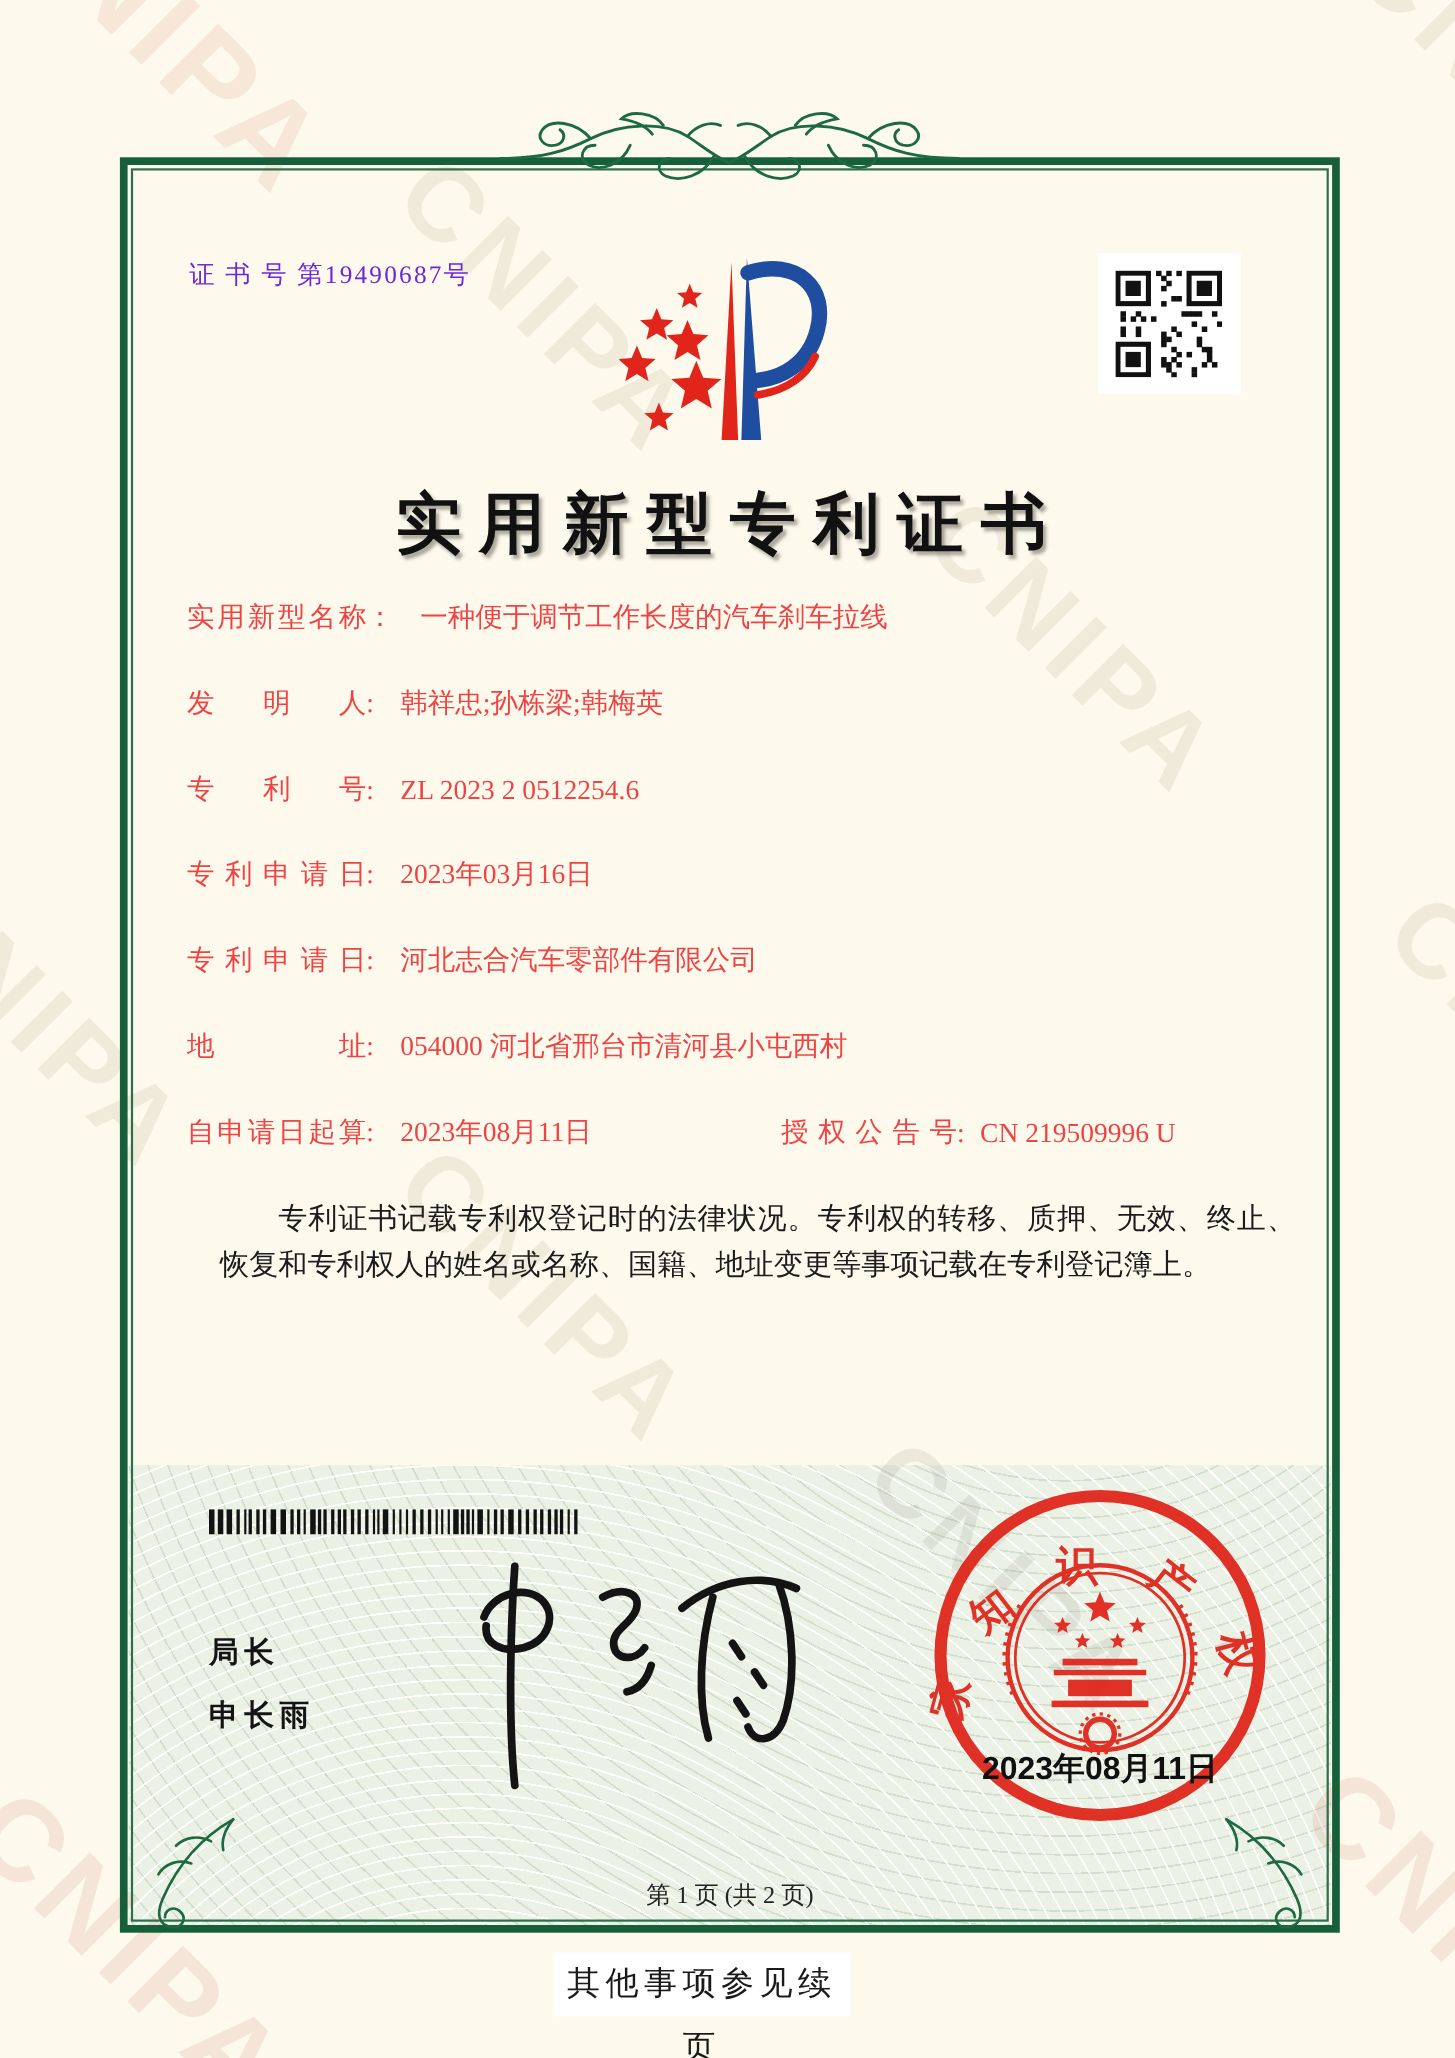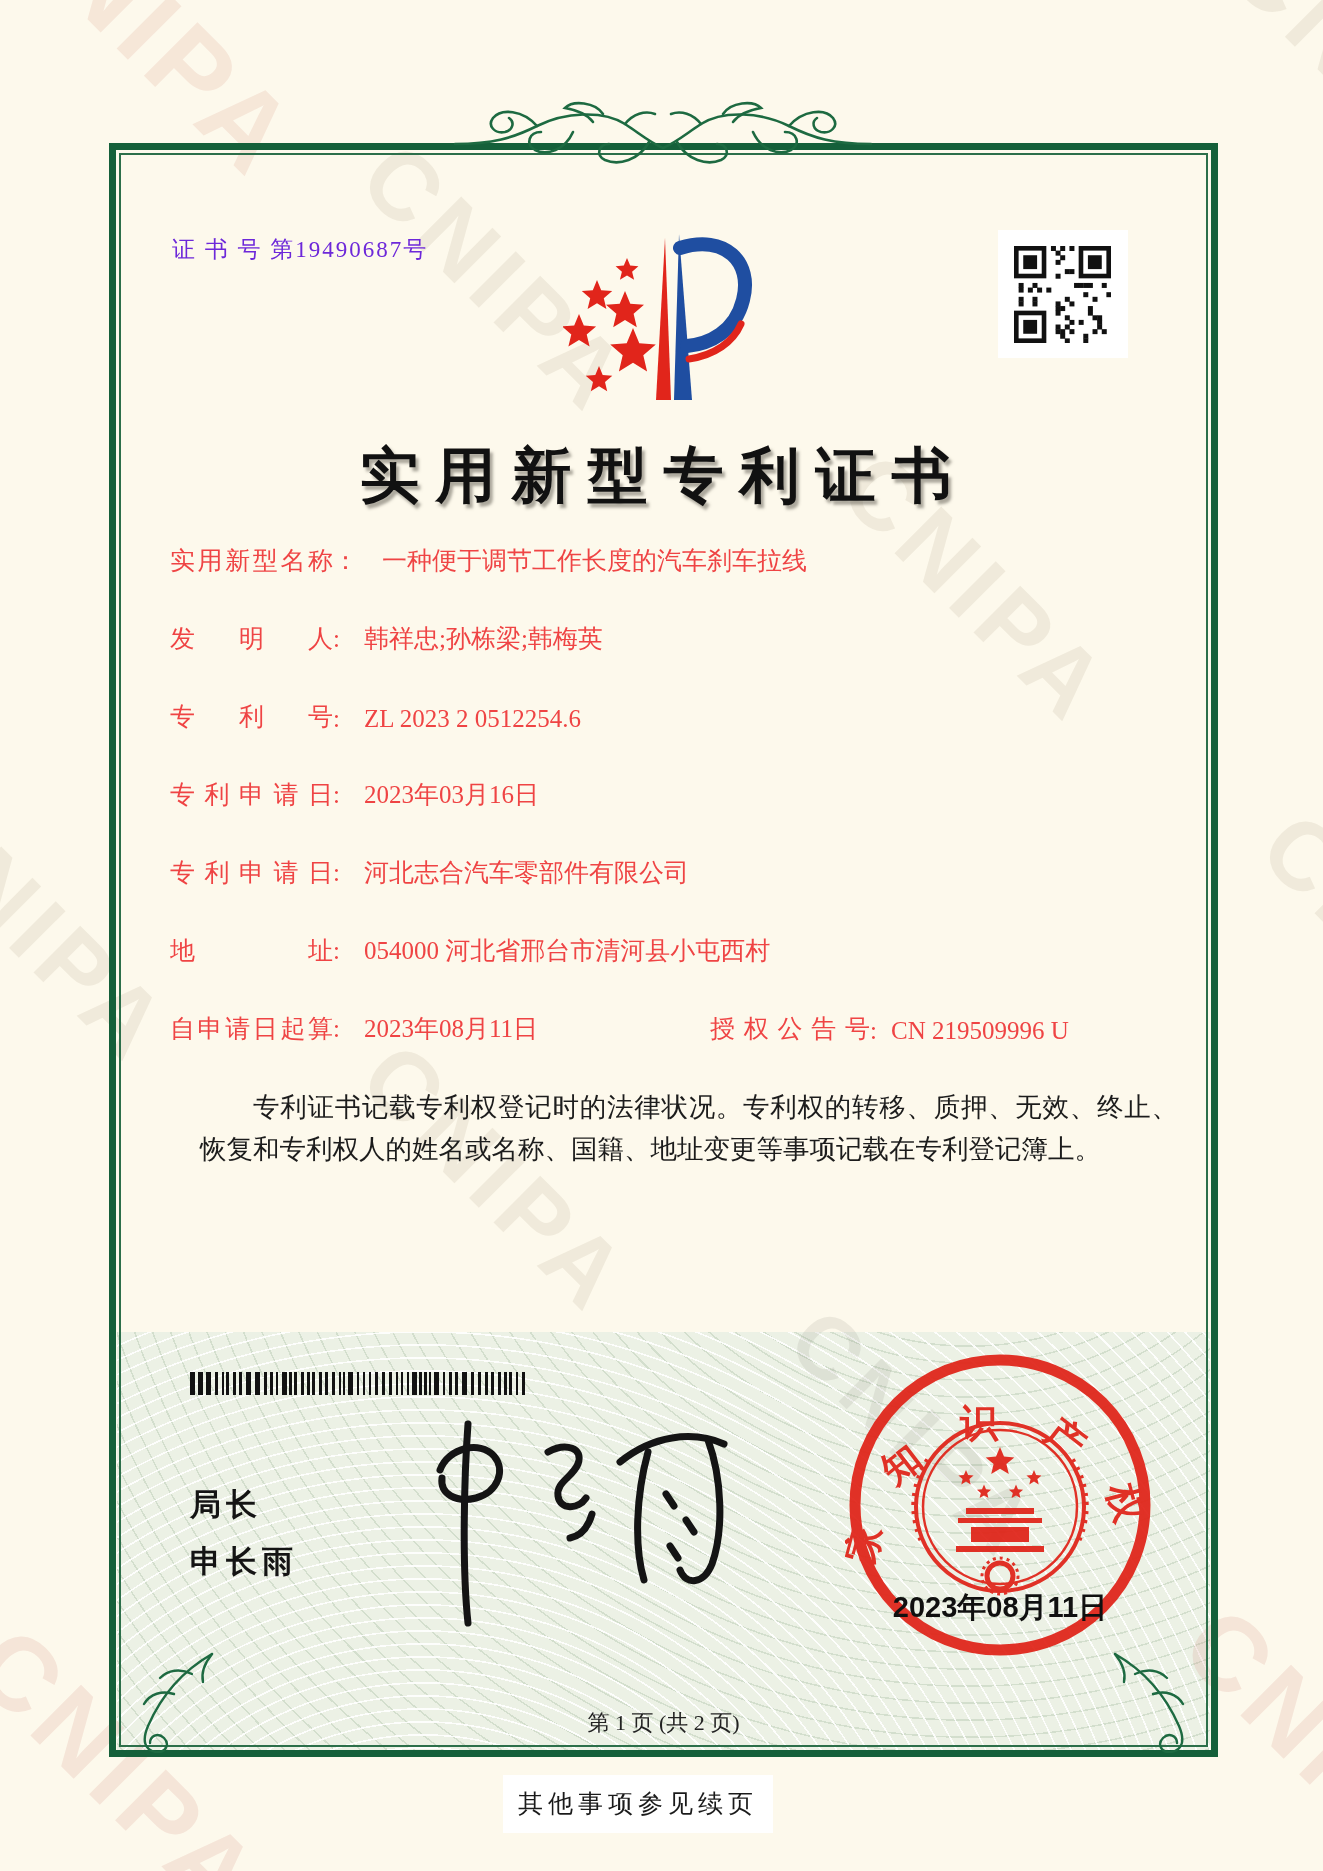--- a/index.html
+++ b/index.html
@@ -32,27 +32,27 @@
   .row .val{margin-left:24px;}
   .row .grp2{position:absolute;left:499px;top:0;white-space:nowrap;}
   .row .lbl2{display:inline-block;width:160px;text-align:justify;text-align-last:justify;
       vertical-align:bottom;margin-left:41px;}
   .row .val2{margin-left:14px;}
   .paras{left:200px;top:1086px;width:978px;font-size:26.5px;line-height:42px;
       color:#1c1c1c;text-align:justify;}
   .paras p{margin:0;text-indent:53px;}
   .paras p + p{margin-top:10px;}
   .signer{left:190px;font-family:Liberation Mono, monospace;font-weight:bold;
-      font-size:31px;letter-spacing:5px;color:#141414;z-index:5;}
+      font-size:27px;letter-spacing:5px;color:#141414;z-index:5;}
   .seal-date{left:880px;top:1588px;width:240px;text-align:center;z-index:7;
       font-family:"Liberation Sans",sans-serif;font-size:29px;font-weight:600;color:#101010;}
   .page-info{left:113px;top:1708px;width:1101px;text-align:center;font-size:22px;
       color:#222;z-index:5;}
   .cont-box{left:503px;top:1775px;width:270px;height:58px;line-height:58px;
-      background:#ffffff;text-align:center;font-size:25px;letter-spacing:5px;
+      background:#ffffff;text-align:center;font-size:30px;letter-spacing:5px;
       color:#1a1a1a;z-index:5;}
   .qr-box{left:998px;top:230px;width:130px;height:128px;background:#ffffff;z-index:4;}
   svg{display:block;}
 </style>
 </head>
 <body>
 
 <div>
 
   <div id="watermarks">

